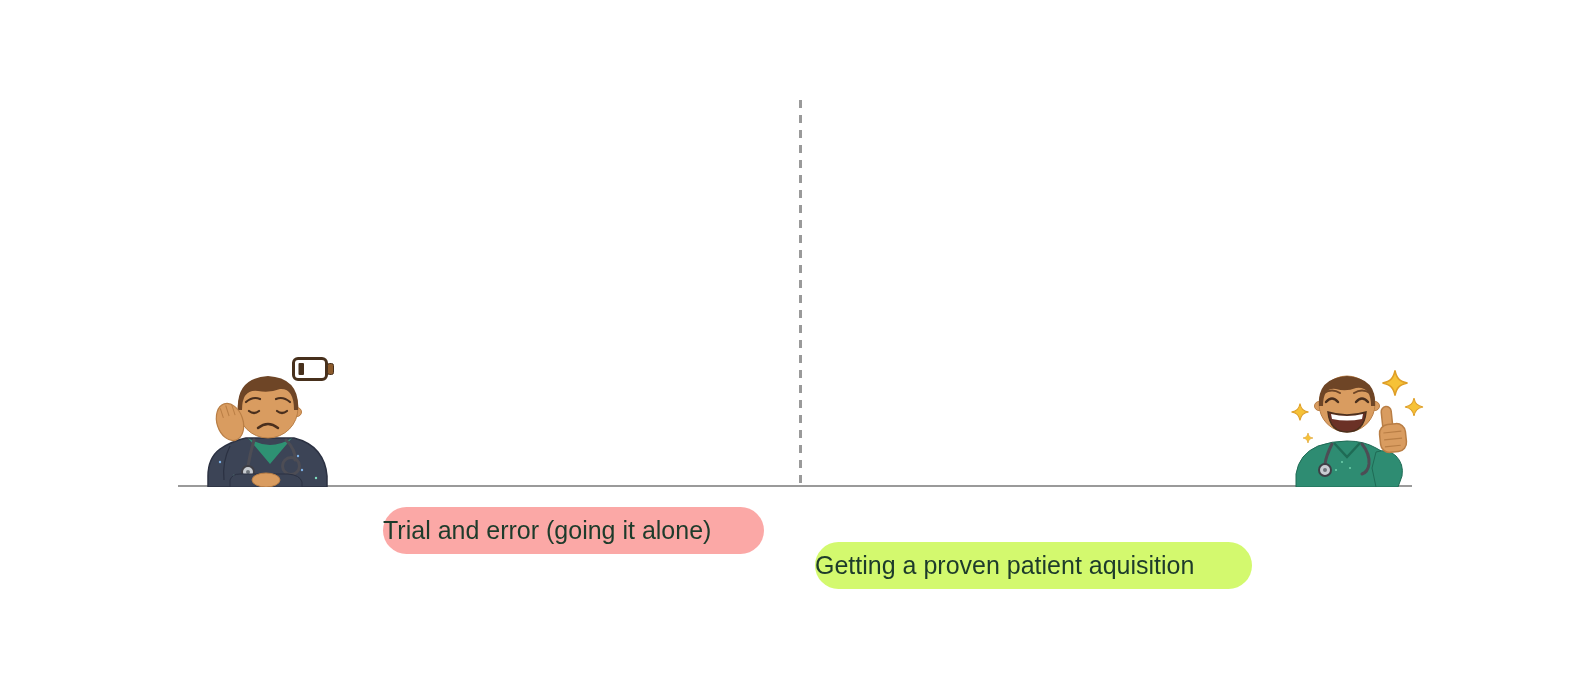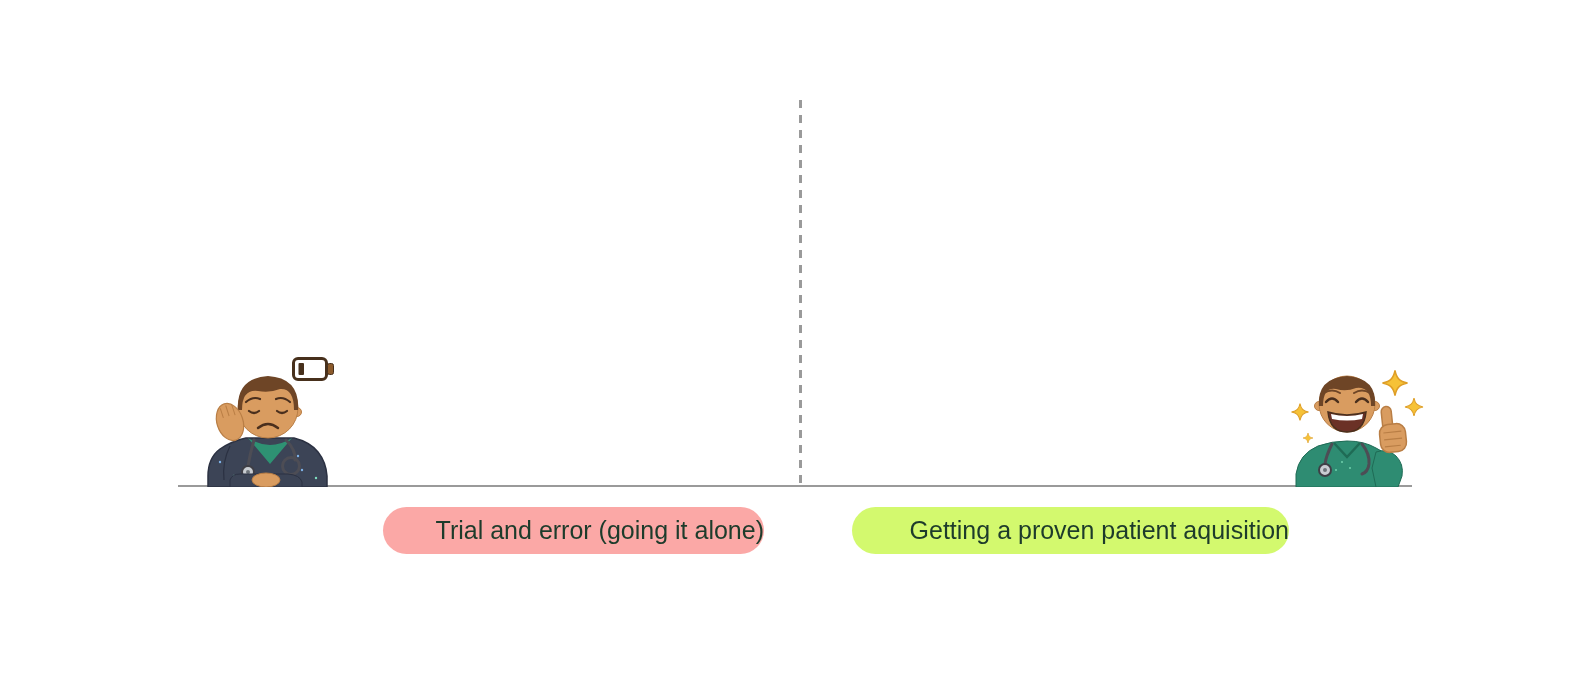--- a/index.html
+++ b/index.html
@@ -43,28 +43,28 @@
   .figure-left  { left: 200px;  top: 350px; width: 140px; height: 137px; }
   .figure-right { left: 1272px; top: 360px; width: 152px; height: 127px; }
   .figure svg { display: block; width: 100%; height: 100%; }
   .pill {
     position: absolute;
     top: 507px;
     height: 47px;
     border-radius: 24px;
     display: flex;
     align-items: center;
-    justify-content: flex-end;
+    justify-content: flex-start;
     font-size: 25px;
     line-height: 1;
     color: var(--label-text);
     white-space: nowrap;
   }
   .pill-left  { left: 383px; width: 381px; background: var(--pill-pink); }
-  .pill-right { left: 852px; width: 437px; background: var(--pill-green); }
+  .pill-right { left: 815px; width: 437px; background: var(--pill-green); margin-top: 35px; }
 </style>
 </head>
 <body>
 
 <div class="stage">
 
   <div class="v-divider"></div>
   <div class="baseline"></div>
 
   <div class="figure figure-left">

